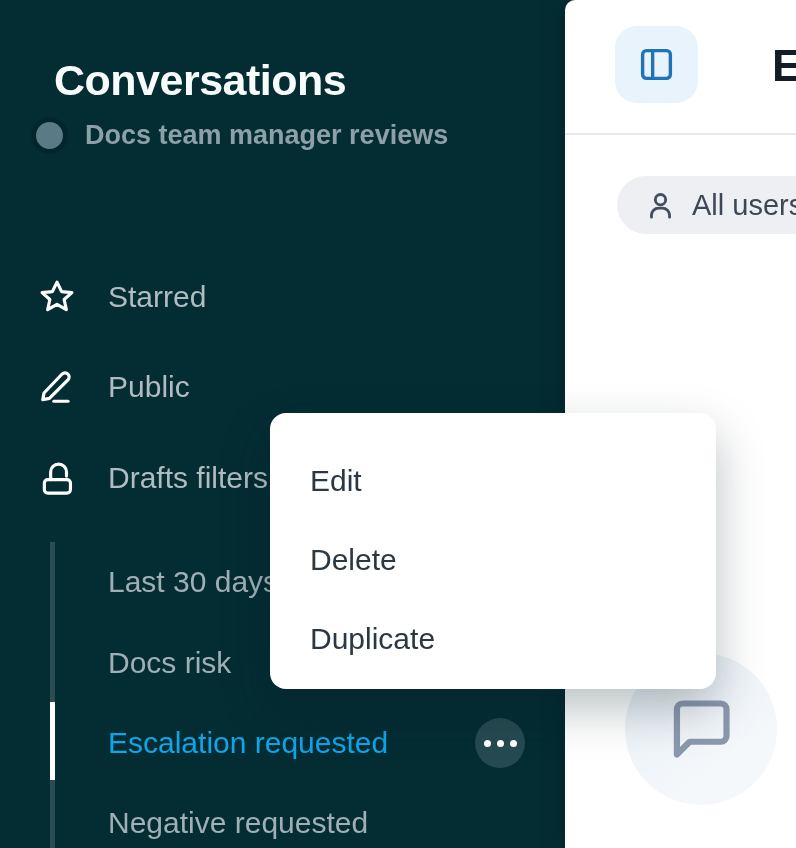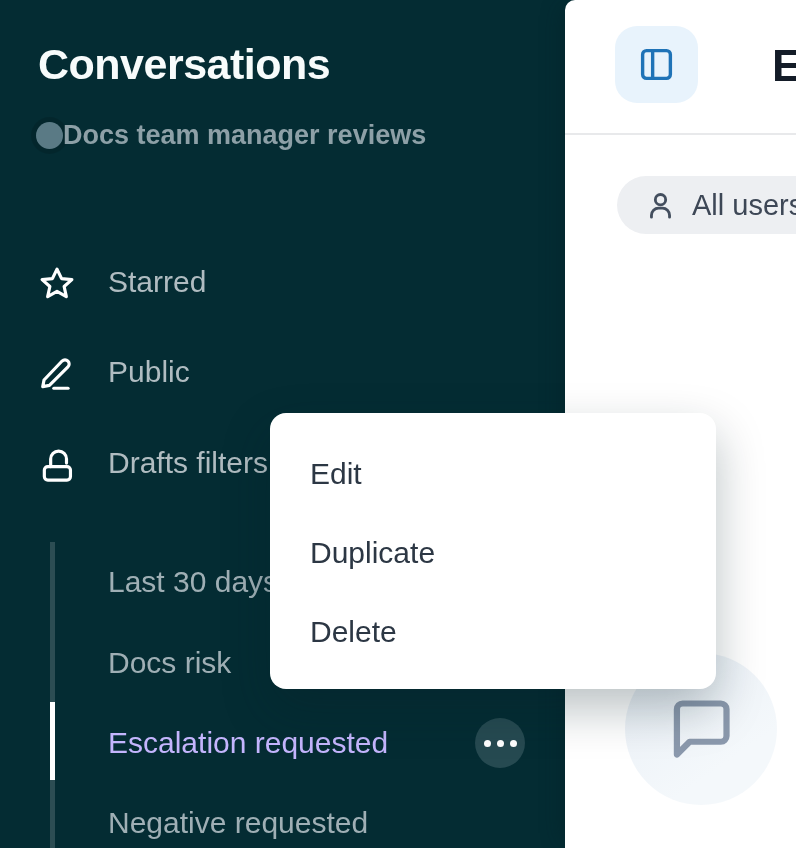--- a/index.html
+++ b/index.html
@@ -4,44 +4,44 @@
 <style>
   html,body{margin:0;padding:0;background:#1a1a1a;}
   .screen{
     position:relative;width:796px;height:848px;overflow:hidden;
     font-family:"Liberation Sans","DejaVu Sans",sans-serif;
     background:#042c33;
   }
   
   .sidebar{position:absolute;inset:0 231px 0 0;background:#042c33;}
   .sb-title{
-    position:absolute;left:38px;top:40px;margin:0;
+    position:absolute;left:38px;top:40px;margin:16px;
     font-size:43px;font-weight:700;color:#f7fbfb;letter-spacing:-0.5px;
   }
   .sb-subtitle{
-    position:absolute;left:36px;top:120px;display:flex;align-items:center;
+    position:absolute;left:36px;top:120px;display:flex;align-items:center;gap:22px;
     font-size:27px;font-weight:600;color:#8da0a7;
   }
   .sb-dot{width:27px;height:27px;border-radius:50%;background:#5a7a85;
     box-shadow:0 0 0 5px rgba(0,0,0,0.12);flex:0 0 auto;}
   .nav-item{
-    position:absolute;left:38px;height:64px;display:flex;align-items:flex-start;gap:32px;
+    position:absolute;left:38px;height:64px;display:flex;align-items:center;gap:32px;
     color:#b0bcc1;font-size:30px;font-weight:500;cursor:pointer;
   }
   .nav-item svg{width:38px;height:38px;stroke:#ffffff;fill:none;
     stroke-width:2;stroke-linecap:round;stroke-linejoin:round;flex:0 0 auto;}
   .tree-line{position:absolute;left:50px;top:542px;bottom:0;width:5px;
     background:rgba(255,255,255,0.16);}
   .tree-line-active{position:absolute;left:50px;top:702px;height:78px;width:5px;
     background:#ffffff;}
   .filter-item{
     position:absolute;left:108px;height:60px;display:flex;align-items:center;
     font-size:30px;font-weight:400;color:#9fafb5;cursor:pointer;white-space:nowrap;
   }
-  .filter-item.active{color:#c4b5fd;font-weight:500;}
+  .filter-item.active{color:#0ea5e9;font-weight:500;}
   .more-btn{
     position:absolute;left:475px;top:718px;width:50px;height:50px;border-radius:50%;
     background:#264a51;border:none;display:flex;align-items:center;justify-content:center;
     gap:6px;cursor:pointer;padding:0;
   }
   .more-btn i{width:7px;height:7px;border-radius:50%;background:#ffffff;display:block;}
   
   .panel{
     position:absolute;left:565px;top:0;width:231px;height:848px;background:#ffffff;
     border-top-left-radius:10px;box-shadow:-10px 0 22px -8px rgba(3,30,35,0.45);
@@ -70,21 +70,21 @@
     position:absolute;left:60px;top:653px;width:152px;height:152px;border-radius:50%;
     background:linear-gradient(145deg,#e9eff6 0%,#f4f8fb 70%);
     display:flex;align-items:center;justify-content:center;cursor:pointer;
   }
   .fab svg{width:68px;height:68px;stroke:#8b99ad;fill:none;
     stroke-width:2.2;stroke-linecap:round;stroke-linejoin:round;}
   
   .ctx-menu{
     position:absolute;left:270px;top:413px;width:446px;height:276px;background:#ffffff;
     border-radius:16px;box-shadow:0 20px 48px rgba(7,32,38,0.28);z-index:30;
-    box-sizing:border-box;padding:21px 0;
+    box-sizing:border-box;padding:28px 0;
   }
   .ctx-item{
     height:79px;display:flex;align-items:center;padding-left:40px;
     font-size:30px;font-weight:400;color:#2c3744;cursor:pointer;
   }
 </style>
 </head>
 <body>
 
 <div class="screen">
@@ -168,20 +168,20 @@
         <path d="M21 14.5a2 2 0 0 1-2 2H8l-4.5 4.5V5a2 2 0 0 1 2-2H19a2 2 0 0 1 2 2z"></path>
       </svg>
     </div>
   </main>
 
   <div class="ctx-menu">
     <div class="ctx-item">
       <span>Edit</span>
     </div>
     <div class="ctx-item">
-      <span>Duplicate</span>
+      <span>Delete</span>
     </div>
     <div class="ctx-item">
-      <span>Delete</span>
+      <span>Duplicate</span>
     </div>
   </div>
 
 </div>
 
 </body></html>

